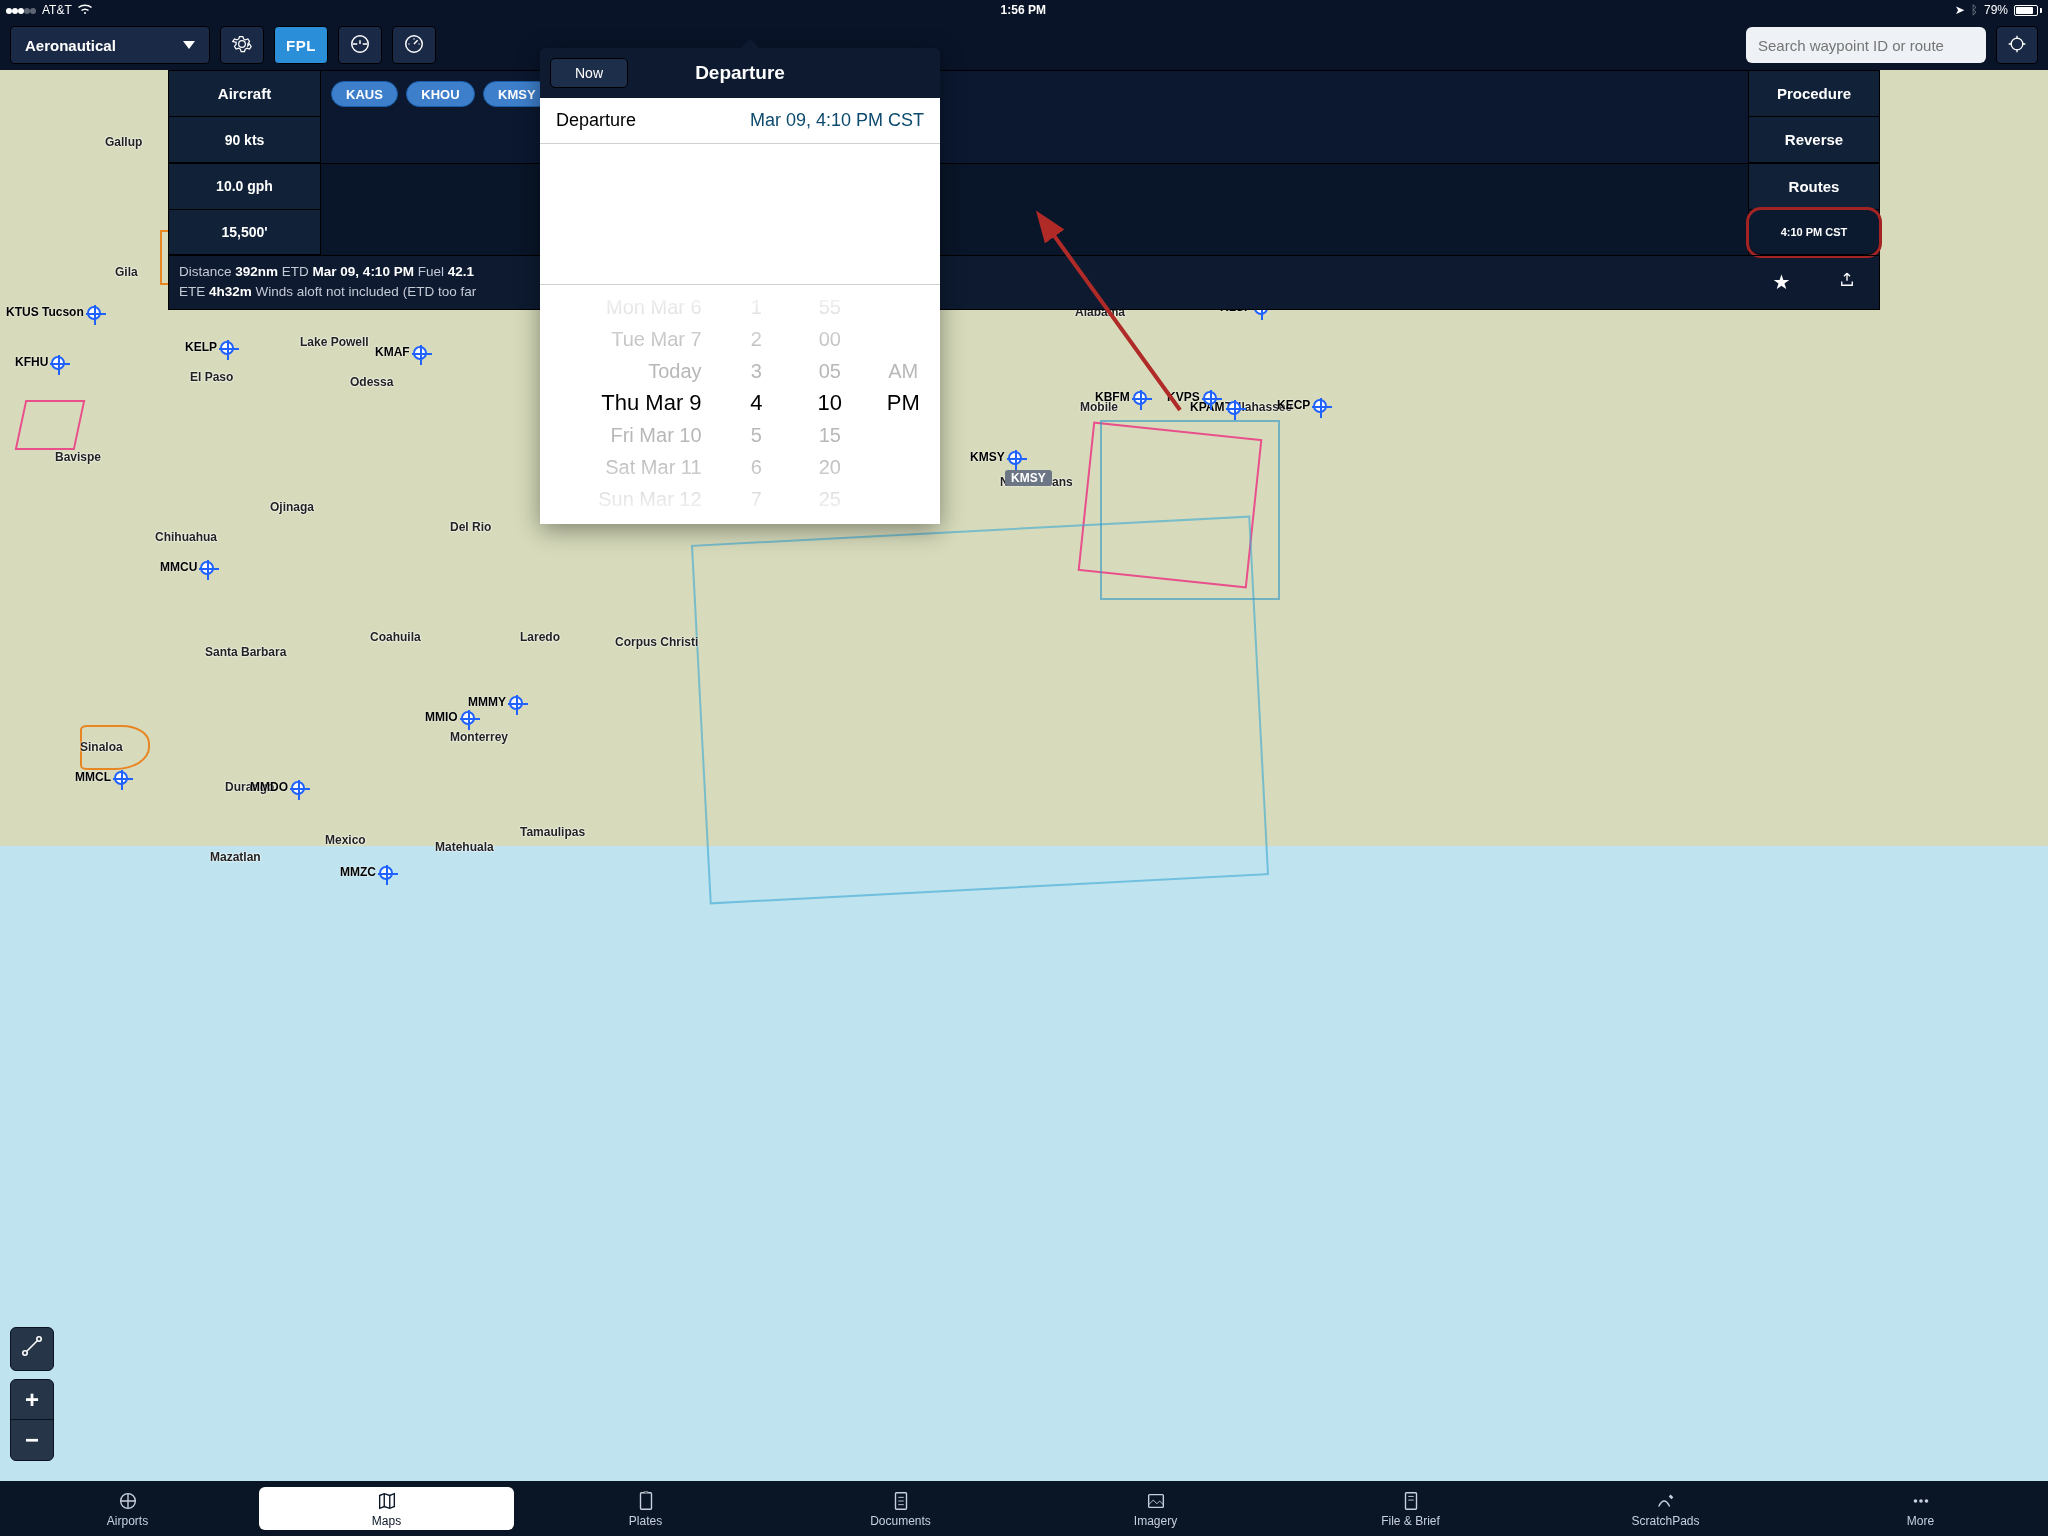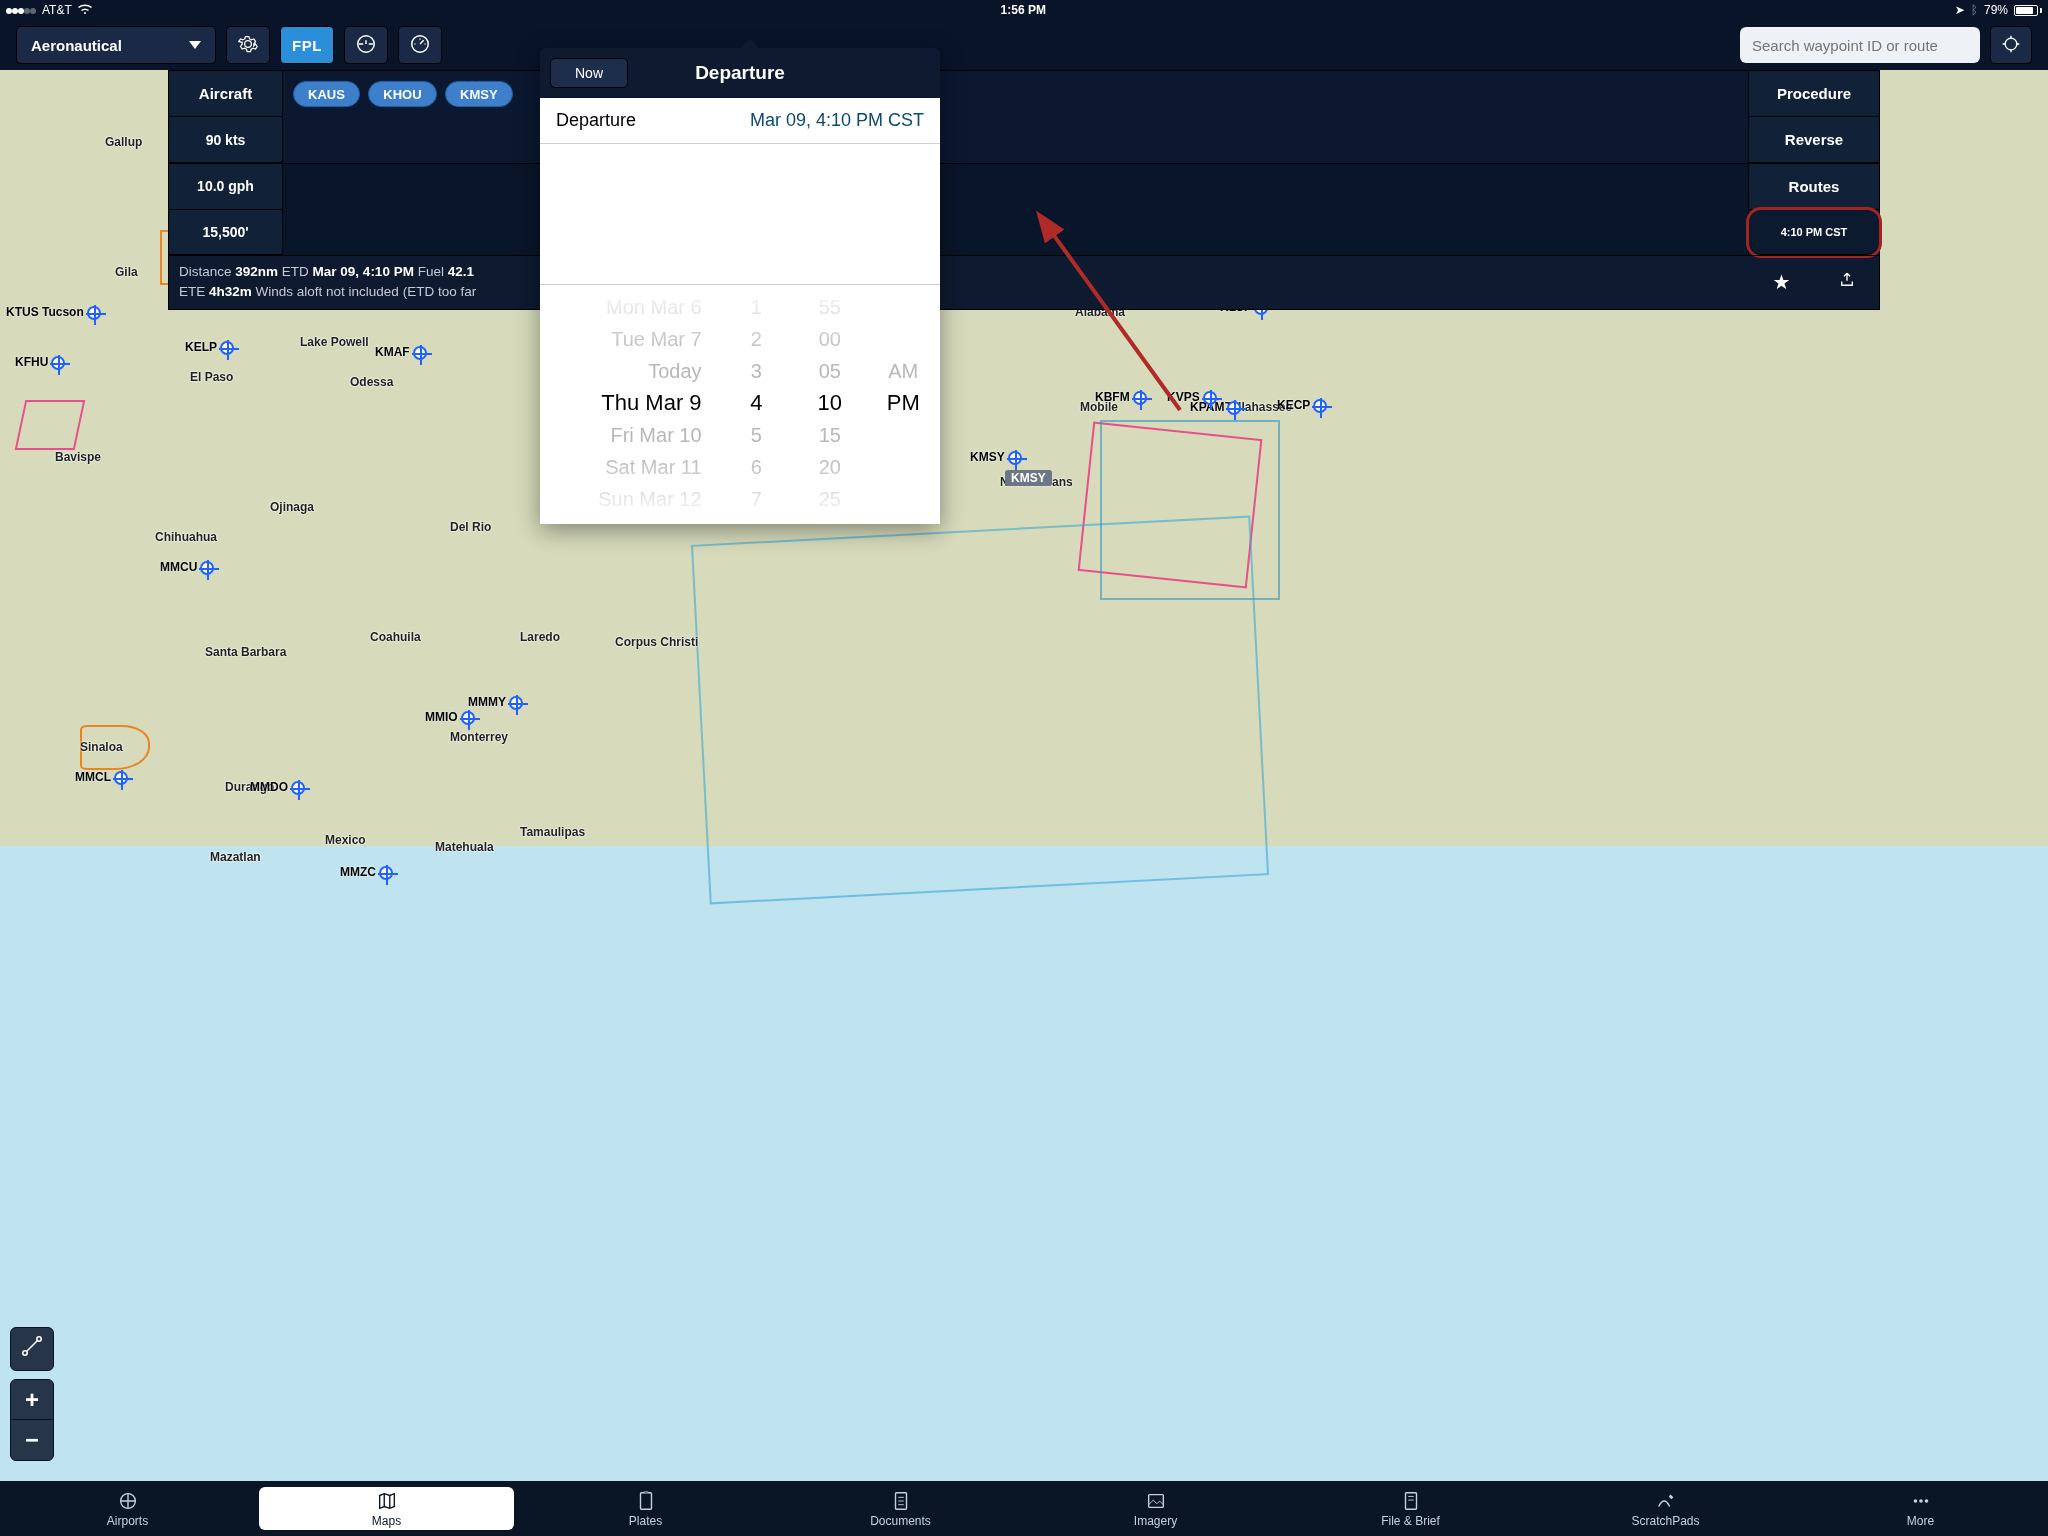--- a/index.html
+++ b/index.html
@@ -8,21 +8,21 @@
   .statusbar { position: absolute; top: 0; left: 0; right: 0; height: 20px; background: #091429; color: #fff; display: flex; align-items: center; justify-content: space-between; font-size: 12px; padding: 0 6px; z-index: 50; }
   .statusbar .left, .statusbar .right { display: flex; align-items: center; gap: 6px; }
   .dot { display: inline-block; width: 6px; height: 6px; border-radius: 50%; background: #fff; }
   .dot.off { background: rgba(255,255,255,.35); }
   .battery { display: inline-flex; align-items: center; gap: 2px; }
   .batt-body { width: 24px; height: 11px; border: 1px solid #fff; border-radius: 2px; position: relative; }
   .batt-fill { position: absolute; left: 1px; top: 1px; bottom: 1px; width: 79%; background: #fff; border-radius: 1px; }
   .batt-tip { width: 2px; height: 5px; background: #fff; border-radius: 0 1px 1px 0; }
 
   
-  .topbar { position: absolute; top: 20px; left: 0; right: 0; height: 50px; background: #091429; display: flex; align-items: center; padding: 0 16px; gap: 10px; color: #fff; z-index: 40; }
+  .topbar { position: absolute; top: 20px; left: 0; right: 0; height: 50px; background: #091429; display: flex; align-items: center; padding: 0 10px; gap: 10px; color: #fff; z-index: 40; }
   .btn { background: #1a2a46; border: 1px solid #000; border-radius: 4px; height: 38px; display: flex; align-items: center; justify-content: center; color: #fff; font-size: 15px; cursor: pointer; }
   .layer-select { width: 200px; justify-content: space-between; padding: 0 14px; font-weight: 600; }
   .layer-select .chev { width: 0; height: 0; border-left: 6px solid transparent; border-right: 6px solid transparent; border-top: 8px solid #fff; }
   .sqbtn { width: 44px; }
   .fpl { background: #2b8ed9; color: #fff; font-weight: 700; letter-spacing: .5px; width: 54px; }
   .search { flex: 0 0 240px; margin-left: auto; }
   .search input { width: 100%; height: 36px; border-radius: 6px; border: none; padding: 0 12px; font-size: 15px; background: #eef1f5; color: #666; }
   .locate { width: 42px; }
 
   
@@ -33,21 +33,21 @@
   .airport .ring::before, .airport .ring::after { content:""; position:absolute; background:#1f62ff; }
   .airport .ring::before { left:5px; top:-3px; width:2px; height:20px; }
   .airport .ring::after { top:5px; left:-3px; height:2px; width:20px; }
   .aa-shape { position:absolute; border:2px solid #e94f8a; }
   .aa-shape.orange{border-color:#e98624;}
   .wateroverlay{position:absolute;border:2px solid #3aa6d4;opacity:.6;background:transparent;}
 
   
   .fppanel { position: absolute; top: 70px; left: 168px; right: 168px; background: #0d1a30; color: #fff; display: flex; flex-direction: column; z-index: 30; border:1px solid #000; }
   .fprow1 { display:flex; height: 92px; }
-  .paramcol { width: 114px; display: flex; flex-direction: column; border-right:1px solid #000; }
+  .paramcol { width: 152px; display: flex; flex-direction: column; border-right:1px solid #000; }
   .paramcell { flex:1; display:flex; align-items:center; justify-content:center; font-weight:600; font-size:14px; border-bottom:1px solid #000; background:#102138; cursor:pointer; }
   .paramcell.top { font-size:15px; }
   .mid { flex:1; background:#0b1830; padding:10px; border-right:1px solid #000; }
   .wpchip { display:inline-flex; align-items:center; justify-content:center; height:26px; padding:0 14px; border-radius:14px; background:#3e7fcb; font-weight:700; font-size:13px; border:1px solid #1a5da8; margin-right:4px; cursor:pointer; }
   .rightcol { width: 130px; display:flex; flex-direction:column; }
   .rbtn { flex:1; display:flex; align-items:center; justify-content:center; font-weight:600; font-size:15px; background:#102138; border-bottom:1px solid #000; cursor:pointer; }
   .fprow2 { display:flex; height:92px; border-top:1px solid #000; }
   .etdpill { background:#0c1a30; outline:3px solid #a32423; border-radius:12px; font-weight:700; font-size:11px; }
   .frow3 { display:flex; border-top:1px solid #000; }
   .stats { flex:1; padding:6px 10px; font-size:13.5px; color:#c5cbd6; background:#0d1a30; line-height:1.5; }

